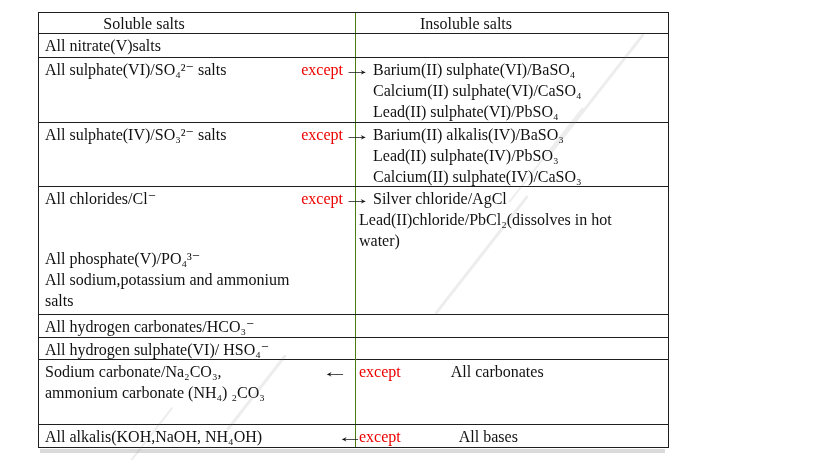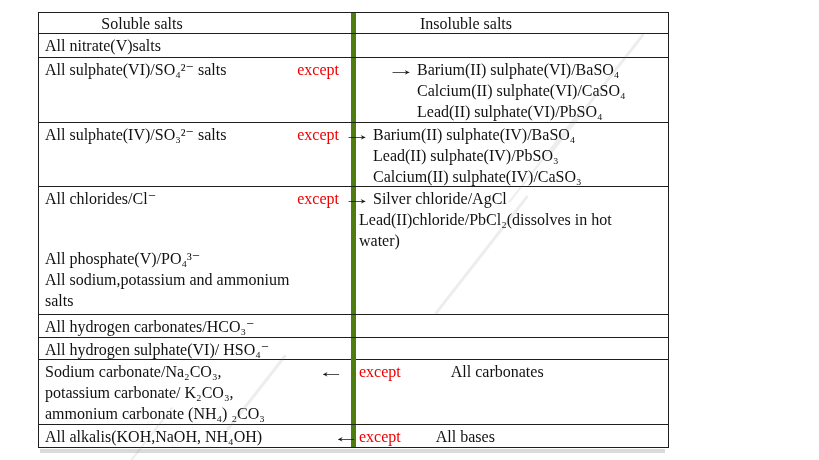--- a/index.html
+++ b/index.html
@@ -2,38 +2,38 @@
 <html><head>
 <meta charset="utf-8">
 <style>
   html,body{margin:0;padding:0;background:#ffffff;}
   #stage{position:relative;width:819px;height:460px;background:#ffffff;overflow:hidden;
          font-family:"Liberation Serif","DejaVu Serif",serif;color:#111111;font-size:16px;}
   
   .salt-table{position:absolute;left:38px;top:12px;width:629px;border:1px solid #1f1f1f;background:transparent;}
   .row{display:flex;box-sizing:border-box;border-bottom:1px solid #1f1f1f;}
   .row:last-child{border-bottom:none;}
-  .cl{width:317px;box-sizing:border-box;border-right:5px solid #4d7c0f;padding:1px 0 0 6px;position:relative;}
+  .cl{width:317px;box-sizing:border-box;border-right:1px solid #4d7c0f;padding:1px 0 0 6px;position:relative;}
   .cr{flex:1;box-sizing:border-box;padding:1px 0 0 0;position:relative;}
   .line{line-height:21px;white-space:nowrap;}
   .split{display:flex;justify-content:space-between;align-items:flex-start;padding-right:12px;}
   .except{color:#ee0000;font-weight:normal;}
   .ind{padding-left:17px;}
   .flush{padding-left:3px;}
   .arrowline{position:relative;}
   .arrow-r{position:absolute;left:-13px;top:0;display:inline-block;transform:scaleX(1.8);
            transform-origin:left center;color:#111;}
   .arr-l{display:inline-block;transform:scaleX(1.7);transform-origin:right center;color:#111;}
-  .hh{height:21px;} .h-r1{height:24px;} .h-r2{height:65px;gap:44px;} .h-r3{height:64px;}
+  .hh{height:21px;} .h-r1{height:24px;} .h-r2{height:65px;} .h-r3{height:64px;}
   .h-r4{height:128px;} .h-r5{height:23px;} .h-r6{height:22px;flex-direction:column;} .h-r7{height:65px;} .h-r8{height:22px;}
   .hc{text-align:center;line-height:20px;}
   .hc.left{padding-right:112px;}
   .hc.right{padding-right:92px;padding-left:0;}
   .spacer39{height:39px;}
-  .gap-carb{margin-left:50px;} .gap-base{margin-left:35px;}
+  .gap-carb{margin-left:50px;} .gap-base{margin-left:58px;}
   
   .wm{position:absolute;background:rgba(125,125,125,0.14);border-radius:3px;transform:rotate(38deg);}
   .shadow-strip{position:absolute;left:40px;top:449px;width:625px;height:4px;background:rgba(150,150,150,0.35);}
 </style>
 </head>
 <body>
 
 <div id="stage">
 
   <div class="salt-table">
@@ -65,21 +65,21 @@
     </div>
 
     <div class="row h-r3">
       <div class="cl">
         <div class="line split">
           <span>All sulphate(IV)/SO₃²⁻ salts</span>
           <span class="except">except</span>
         </div>
       </div>
       <div class="cr">
-        <div class="line ind arrowline"><span class="arrow-r">→</span><span>Barium(II) sulphate(IV)/BaSO₄</span></div>
+        <div class="line ind arrowline"><span class="arrow-r">→</span><span>Barium(II) alkalis(IV)/BaSO₃</span></div>
         <div class="line ind">Lead(II) sulphate(IV)/PbSO₃</div>
         <div class="line ind">Calcium(II) sulphate(IV)/CaSO₃</div>
       </div>
     </div>
 
     <div class="row h-r4">
       <div class="cl">
         <div class="line split">
           <span>All chlorides/Cl⁻</span>
           <span class="except">except</span>
@@ -109,21 +109,20 @@
       </div>
       <div class="cr"></div>
     </div>
 
     <div class="row h-r7">
       <div class="cl">
         <div class="line split" style="padding-right:6px;">
           <span>Sodium carbonate/Na₂CO₃,</span>
           <span class="arr-l">←</span>
         </div>
-        <div class="line">potassium carbonate/ K₂CO₃,</div>
         <div class="line">ammonium carbonate (NH₄) ₂CO₃</div>
       </div>
       <div class="cr">
         <div class="line flush">
           <span class="except">except</span><span class="gap-carb">All carbonates</span>
         </div>
       </div>
     </div>
 
     <div class="row h-r8">

